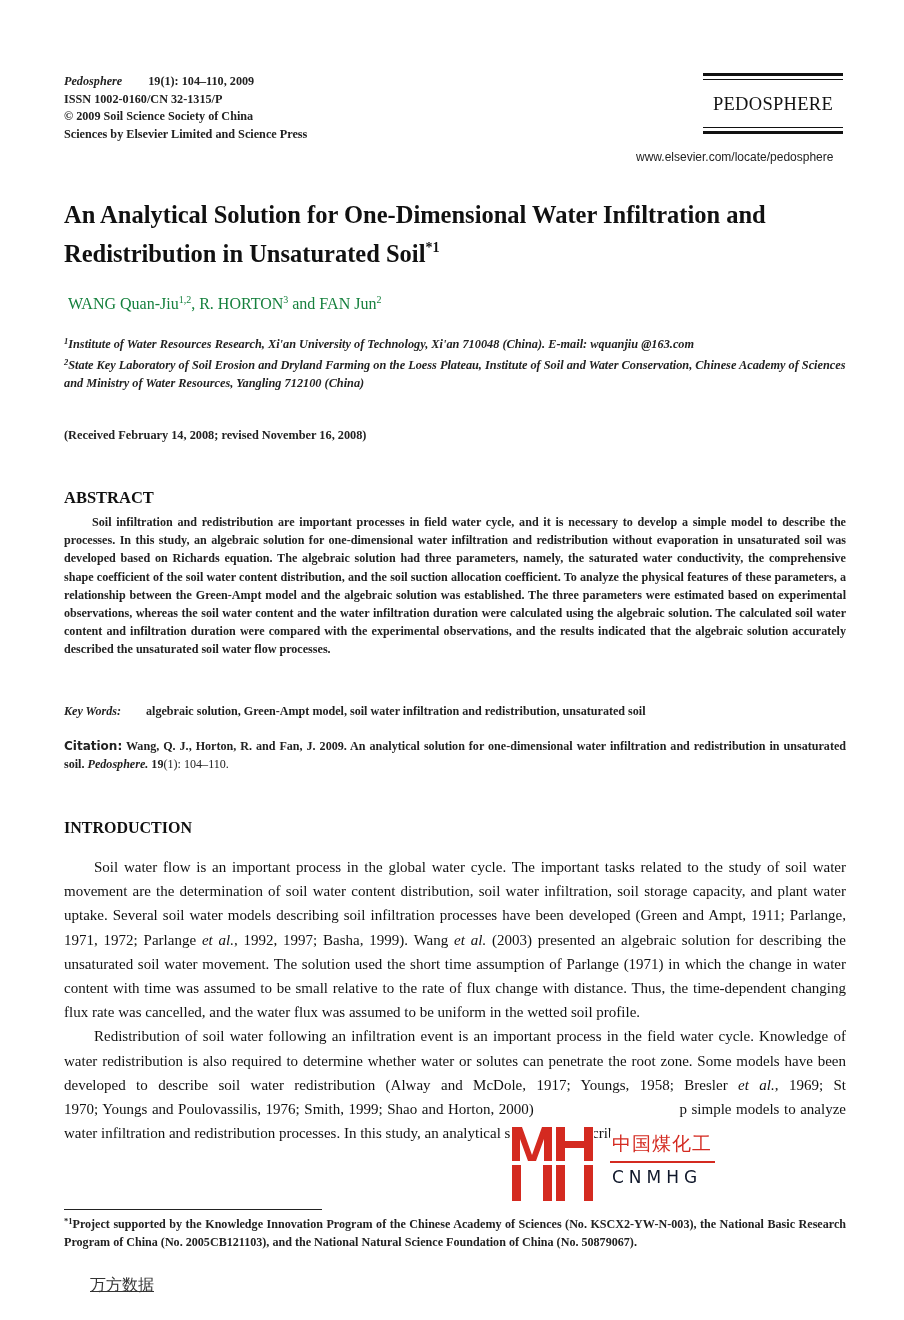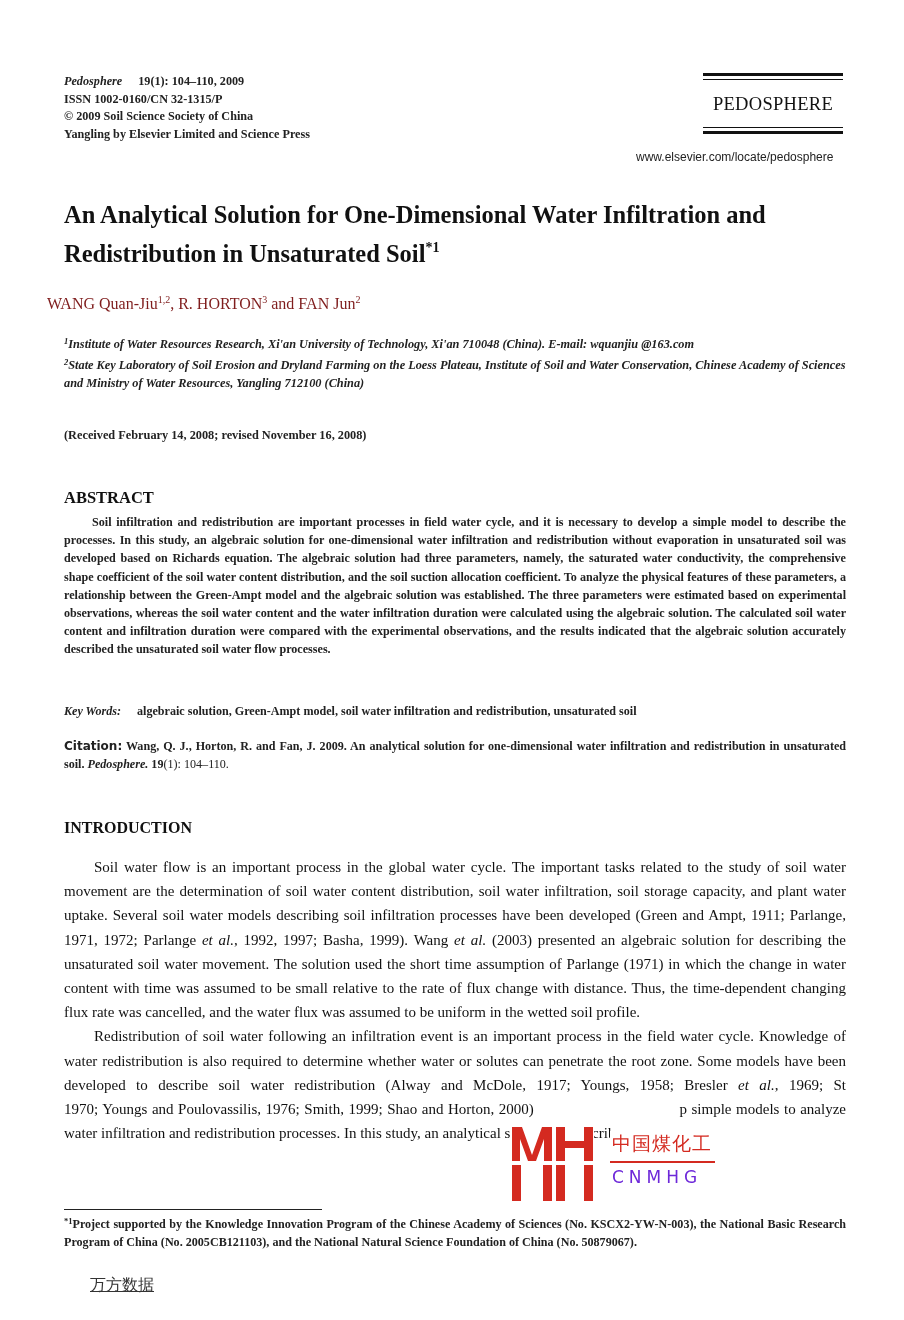--- a/index.html
+++ b/index.html
@@ -1,79 +1,79 @@
 <!DOCTYPE html>
 <html><head>
 <meta charset="utf-8">
 <style>
   * { margin: 0; padding: 0; box-sizing: border-box; }
   html, body { width: 904px; height: 1320px; background: #ffffff; overflow: hidden; }
   body { position: relative; font-family: "Liberation Serif", "DejaVu Serif", serif; color: #111; }
 
   .header-left { position: absolute; left: 64px; top: 73px; font-size: 12.2px; line-height: 17.5px; font-weight: bold; color: #222; }
   .header-left .jname { font-style: italic; font-weight: bold; }
-  .header-left .vol { margin-left: 16px; }
+  .header-left .vol { margin-left: 26px; }
 
   .header-right { position: absolute; left: 703px; top: 73px; width: 140px; }
   .rule-thick { height: 3px; background: #111; }
   .rule-thin { height: 1px; background: #111; }
   .header-right .r1 { margin-bottom: 3px; }
   .journal-name { font-size: 18.5px; text-align: center; letter-spacing: 0.3px; margin: 14px 0 12px 0; color: #111; }
   .header-right .r3 { margin-bottom: 3px; }
   .journal-url { position: absolute; left: 636px; top: 150px; font-size: 12px; font-family: "Liberation Sans", sans-serif; color: #222; }
 
   .title { position: absolute; left: 64px; top: 198px; width: 800px; font-size: 24.5px; font-weight: bold; line-height: 33px; color: #111; }
   .title sup { font-size: 14px; font-weight: bold; vertical-align: 10px; }
 
-  .authors { position: absolute; left: 47px; top: 294px; font-size: 16px; color: #7f1d1d; }
+  .authors { position: absolute; left: 68px; top: 294px; font-size: 16px; color: #15803d; }
   .authors sup { font-size: 10px; vertical-align: 6px; }
 
   .affils { position: absolute; left: 64px; top: 332px; width: 790px; font-size: 12.3px; line-height: 18.2px; font-style: italic; font-weight: bold; color: #222; }
   .affils sup { font-size: 8.5px; vertical-align: 4px; font-style: italic; }
 
   .received { position: absolute; left: 64px; top: 428px; font-size: 12.3px; font-weight: bold; color: #222; }
 
   .abstract-head { position: absolute; left: 64px; top: 488px; font-size: 16.5px; color: #111; }
   .abstract-body { position: absolute; left: 64px; top: 513px; width: 782px; font-size: 12.1px; line-height: 18.2px; font-weight: bold; text-align: justify; color: #222; }
   .abstract-body p { text-indent: 28px; }
 
   .keywords { position: absolute; left: 64px; top: 704px; font-size: 12.1px; font-weight: bold; color: #222; }
-  .keywords .kw-label { font-style: italic; margin-right: 16px; }
+  .keywords .kw-label { font-style: italic; margin-right: 25px; }
 
   .citation { position: absolute; left: 64px; top: 737px; width: 782px; font-size: 12.1px; line-height: 18.2px; font-weight: bold; text-align: justify; color: #222; }
   .citation .cite-label { font-family: "DejaVu Sans", sans-serif; font-size: 12px; }
   .citation i { font-style: italic; }
 
   .intro-head { position: absolute; left: 64px; top: 819px; font-size: 16px; color: #111; }
   .intro-body { position: absolute; left: 64px; top: 855px; width: 782px; font-size: 15px; line-height: 24.2px; text-align: justify; color: #111; }
   .intro-body p { text-indent: 30px; }
   .intro-body i { font-style: italic; }
 
   .footnote-rule { position: absolute; left: 64px; top: 1209px; width: 258px; height: 1px; background: #222; }
   .footnote { position: absolute; left: 64px; top: 1212px; width: 782px; font-size: 12.1px; line-height: 18.2px; font-weight: bold; text-align: justify; color: #222; }
   .footnote sup { font-size: 8.5px; vertical-align: 4px; }
 
   .wanfang { position: absolute; left: 90px; top: 1275px; font-family: "DejaVu Sans", sans-serif; font-size: 16px; color: #333; text-decoration: underline; }
 
   .logo { position: absolute; left: 510px; top: 1125px; width: 330px; height: 80px; }
   .logo-mark { position: absolute; left: 0; top: 0; width: 84px; height: 78px; }
   .logo-cn { position: absolute; left: 100px; top: 6px; font-family: "DejaVu Sans", sans-serif; font-size: 19px; color: #d42a20; letter-spacing: 1px; background: #fff; padding: 0 2px; }
   .logo-line { position: absolute; left: 100px; top: 36px; width: 105px; height: 2px; background: #d42a20; }
-  .logo-en { position: absolute; left: 100px; top: 42px; font-family: "DejaVu Sans", sans-serif; font-size: 17px; color: #6d28d9; letter-spacing: 5px; background: #fff; padding: 0 2px; }
+  .logo-en { position: absolute; left: 100px; top: 42px; font-family: "DejaVu Sans", sans-serif; font-size: 17px; color: #0f172a; letter-spacing: 5px; background: #fff; padding: 0 2px; }
 </style>
 </head>
 <body>
 
 <div class="header-left">
   <div>
     <span class="jname">Pedosphere</span><span class="vol">19(1): 104–110, 2009</span>
   </div>
   <div>ISSN 1002-0160/CN 32-1315/P</div>
   <div>© 2009 Soil Science Society of China</div>
-  <div>Yangling by Elsevier Limited and Science Press</div>
+  <div>Sciences by Elsevier Limited and Science Press</div>
 </div>
 
 <div class="header-right">
   <div class="rule-thick r1"></div>
   <div class="rule-thin"></div>
   <div class="journal-name">PEDOSPHERE</div>
   <div class="rule-thin r3"></div>
   <div class="rule-thick"></div>
 </div>
 <div class="journal-url">www.elsevier.com/locate/pedosphere</div>

